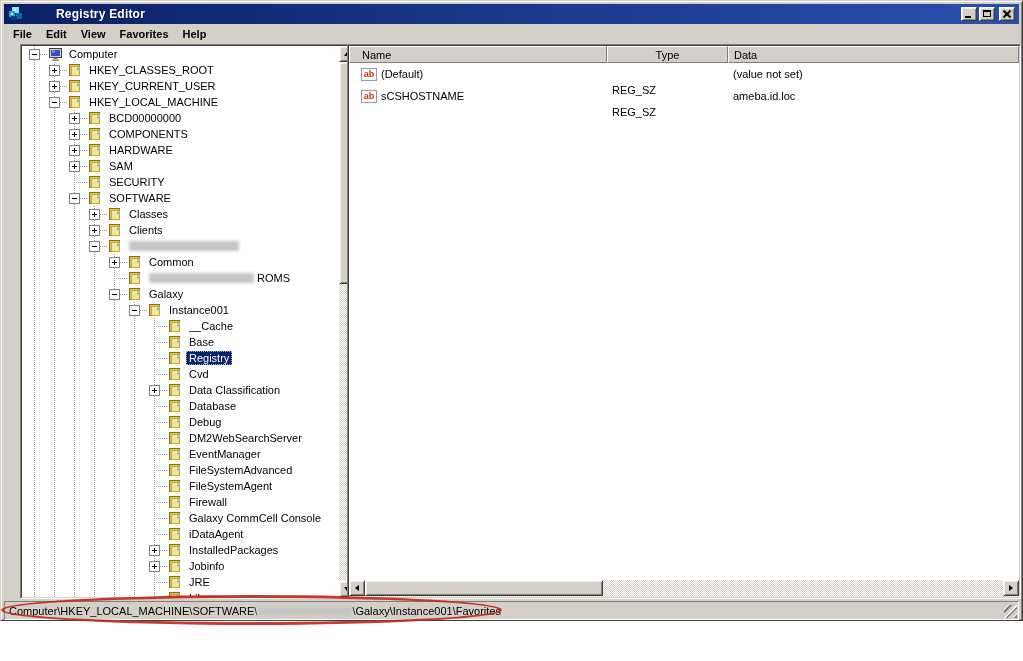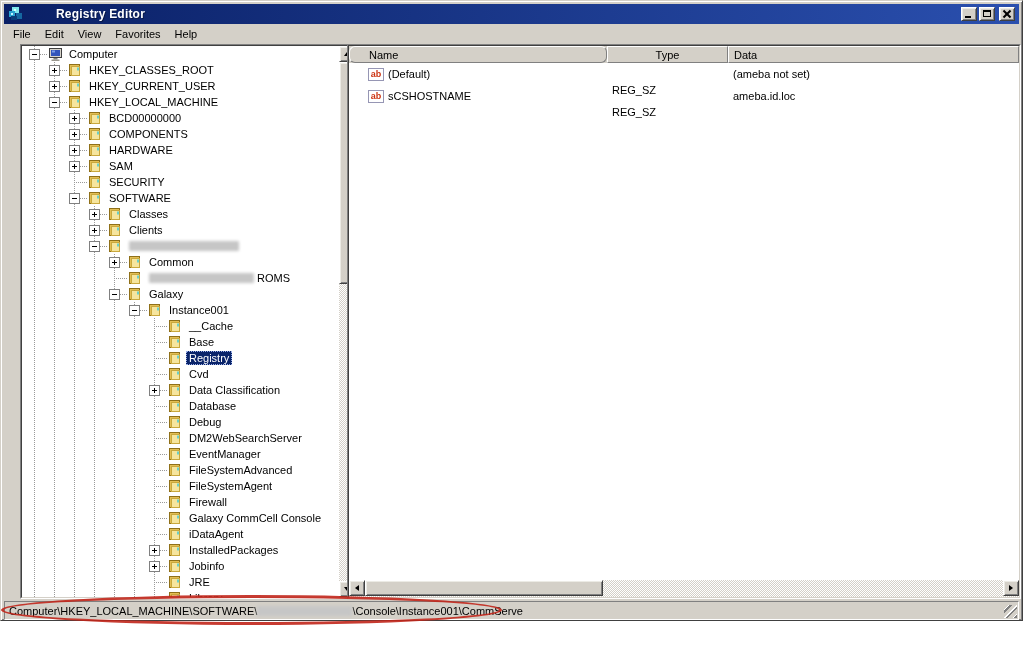--- a/index.html
+++ b/index.html
@@ -23,21 +23,21 @@
           position:relative;}
   .tb-btn.close{margin-left:2px;}
   .g-min{position:absolute;left:3px;bottom:2px;width:6px;height:2px;background:#000;}
   .g-max{position:absolute;left:3px;top:2px;width:8px;height:7px;box-sizing:border-box;
          border:1px solid #000;border-top-width:2px;}
   .g-x{position:absolute;left:3px;top:2px;width:8px;height:8px;}
   .g-x::before,.g-x::after{content:"";position:absolute;left:-1px;top:3px;width:10px;height:2px;background:#000;}
   .g-x::before{transform:rotate(45deg);} .g-x::after{transform:rotate(-45deg);}
   .menubar{position:absolute;left:3px;top:24px;right:3px;height:18px;display:flex;align-items:center;
            padding-left:2px;background:#D4D0C8;}
-  .menu-item{padding:2px 7px;white-space:nowrap;}
+  .menu-item{padding:2px 7px;white-space:nowrap;font-weight:bold;}
   
   .sunken{position:absolute;border:1px solid;border-color:#808080 #FFFFFF #FFFFFF #808080;box-sizing:border-box;}
   .sunken-in{position:absolute;inset:0;border:1px solid;border-color:#404040 #D4D0C8 #D4D0C8 #404040;
              background:#fff;overflow:hidden;}
   .left-pane{left:19px;top:43px;width:338px;height:555px;}
   .right-pane{left:346px;top:43px;width:674px;height:555px;}
   
   .tree{position:absolute;left:0;top:0;right:17px;bottom:0;overflow:hidden;background:#fff;}
   .trow{display:flex;align-items:center;height:16px;white-space:nowrap;padding-left:6px;position:relative;}
   .cell{width:20px;height:16px;flex:none;position:relative;}
@@ -68,21 +68,21 @@
   .arrow.right{border-left:4px solid #000;margin-right:-3px;}
   .sb-thumb{position:absolute;background:#D4D0C8;border:1px solid;box-sizing:border-box;
             border-color:#FFFFFF #404040 #404040 #FFFFFF;box-shadow:inset 1px 1px 0 #ECEBE5, inset -1px -1px 0 #808080;}
   
   .lv-header{position:absolute;left:0;top:0;right:0;height:17px;display:flex;background:#D4D0C8;}
   .hcell{box-sizing:border-box;height:17px;padding:2px 5px;background:#D4D0C8;border:1px solid;
          border-color:#FFFFFF #808080 #808080 #FFFFFF;box-shadow:inset -1px -1px 0 #D4D0C8;white-space:nowrap;}
   .lv-rows{position:absolute;left:0;top:17px;right:0;bottom:17px;background:#fff;overflow:hidden;}
   .lrow{display:flex;align-items:center;height:22px;}
   .lcell{box-sizing:border-box;padding:0 5px;white-space:nowrap;overflow:hidden;}
-  .c-name{width:258px;display:flex;align-items:center;gap:4px;padding-left:19px;border-radius:6px;}
+  .c-name{width:258px;display:flex;align-items:center;gap:4px;padding-left:12px;}
   .c-type{width:121px;margin-top:31px;}
   .c-data{flex:1;}
   .ab-icon{width:16px;height:13px;flex:none;background:#fff;border:1px solid #9696B4;box-sizing:border-box;
            color:#CC3311;font-weight:bold;font-size:9px;line-height:11px;text-align:center;
            font-family:"Liberation Sans",sans-serif;}
   
   .statusbar{position:absolute;left:3px;top:600px;right:3px;height:19px;background:#D4D0C8;
              border:1px solid;border-color:#808080 #FFFFFF #FFFFFF #808080;box-sizing:border-box;
              display:flex;align-items:center;padding:0 4px;white-space:nowrap;overflow:hidden;}
   .grip{position:absolute;right:1px;bottom:1px;width:13px;height:13px;
@@ -723,21 +723,21 @@
           <div class="hcell" style="width:121px;text-align:center;">Type</div>
           <div class="hcell" style="flex:1;">Data</div>
         </div>
         <div class="lv-rows" id="list-rows">
             <div class="lrow">
               <div class="lcell c-name">
                 <span class="ab-icon">ab</span>
                 <span>(Default)</span>
               </div>
               <div class="lcell c-type">REG_SZ</div>
-              <div class="lcell c-data">(ameba not set)</div>
+              <div class="lcell c-data">(value not set)</div>
             </div>
             <div class="lrow">
               <div class="lcell c-name">
                 <span class="ab-icon">ab</span>
                 <span>sCSHOSTNAME</span>
               </div>
               <div class="lcell c-type">REG_SZ</div>
               <div class="lcell c-data">ameba.id.loc</div>
             </div>
           </div>
@@ -749,19 +749,19 @@
           <div class="sb-btn" style="right:0;top:0;">
               <div class="arrow right"></div>
             </div>
         </div>
       </div>
     </div>
 
     <div class="statusbar">
       <span>Computer\HKEY_LOCAL_MACHINE\SOFTWARE\</span>
         <span class="redacted" style="width:95px;"></span>
-        <span>\Console\Instance001\CommServe</span>
+        <span>\Galaxy\Instance001\Favorites</span>
       <div class="grip"></div>
     </div>
   </div>
 
   <div class="ellipse"></div>
 </div>
 
 </body></html>

